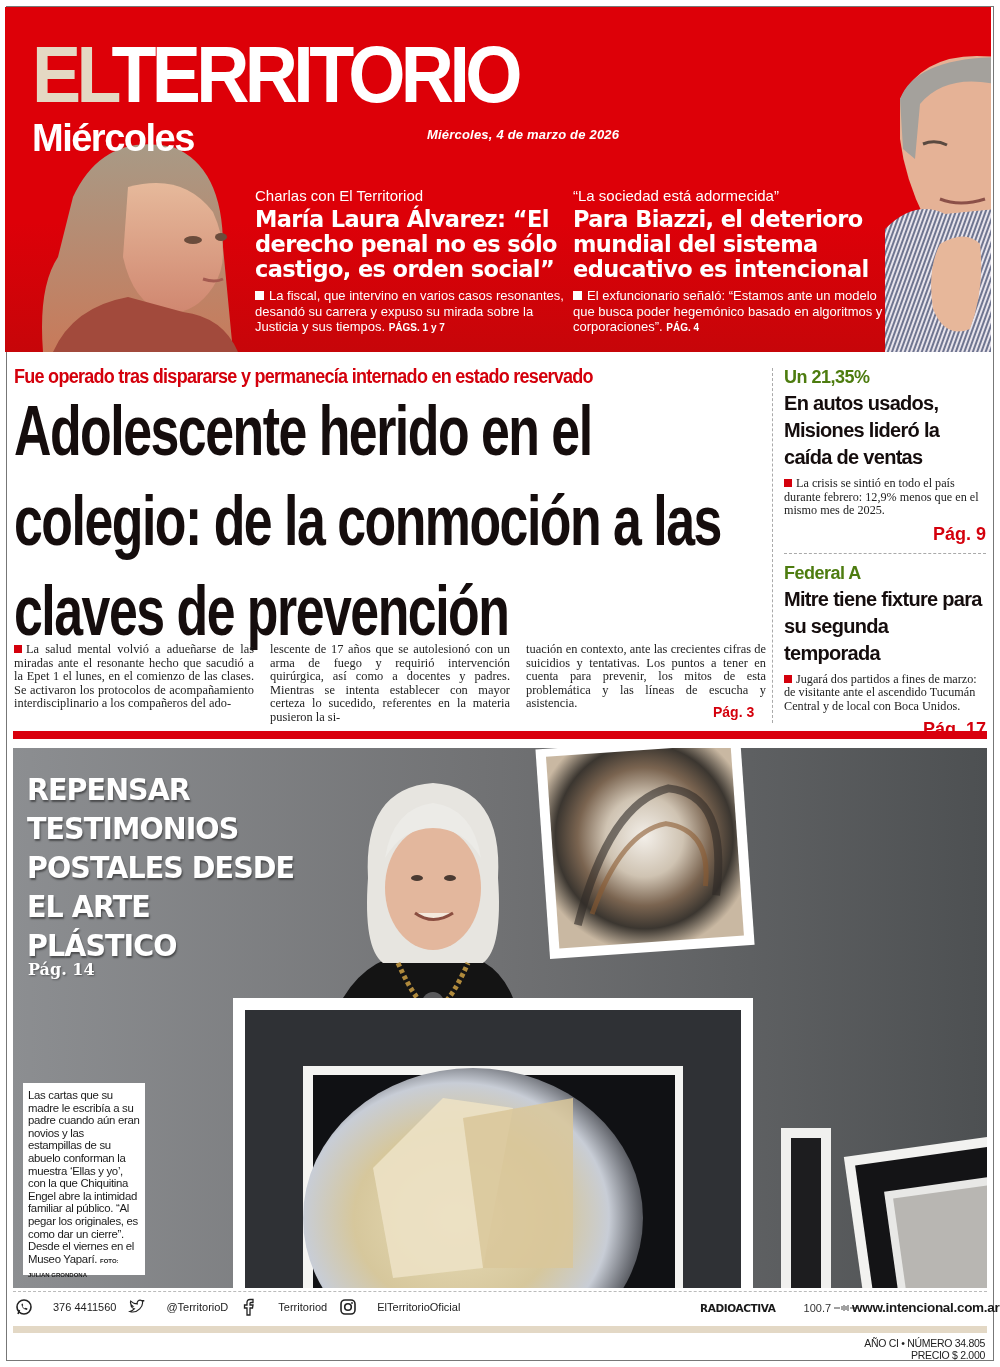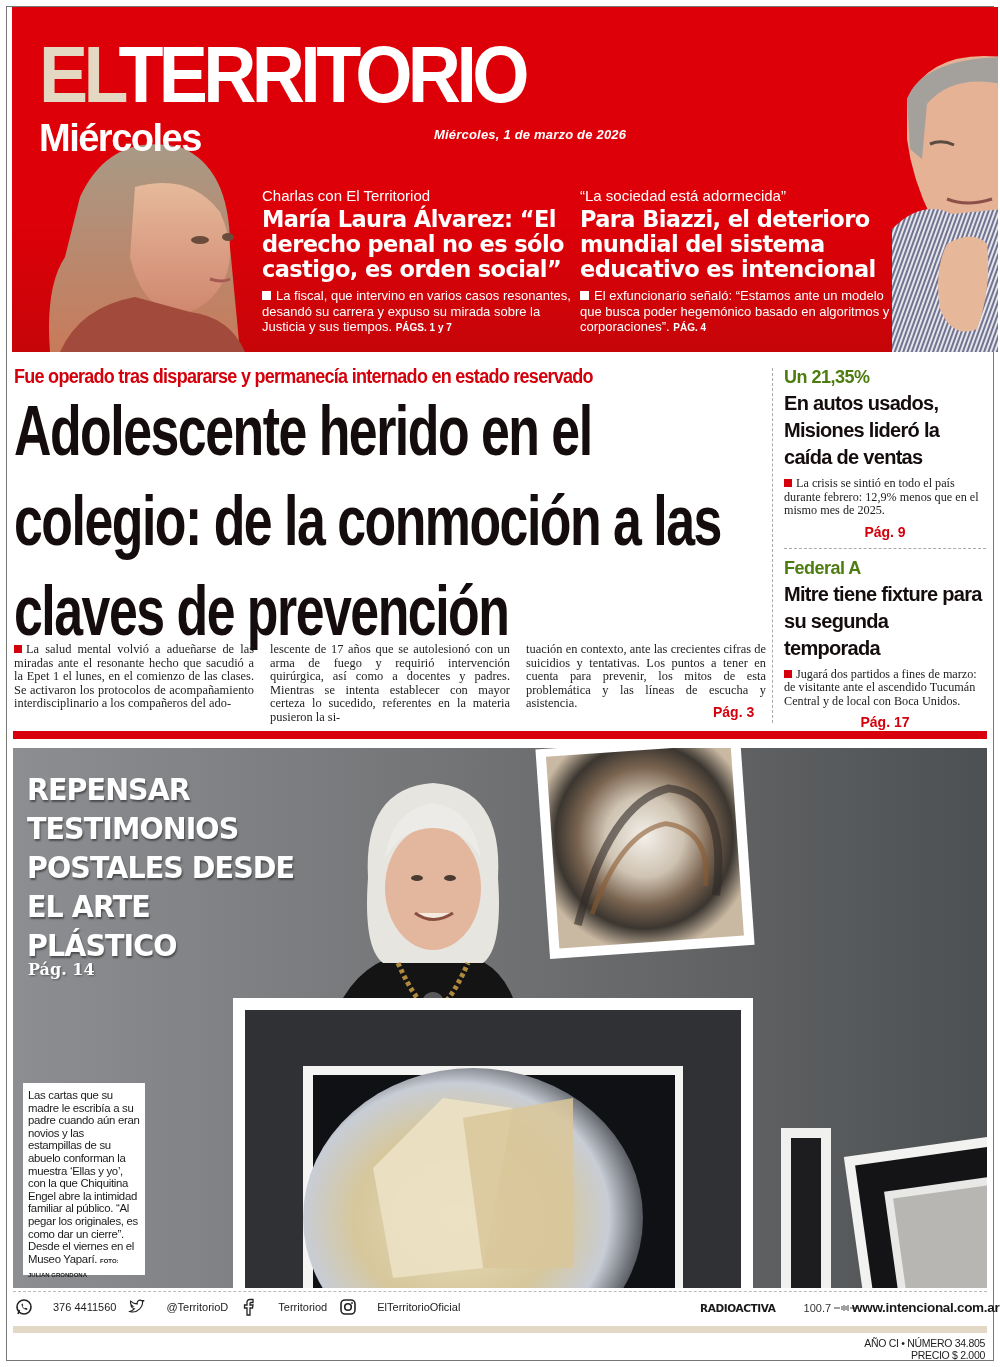--- a/index.html
+++ b/index.html
@@ -2,21 +2,21 @@
 <html><head>
 <meta charset="utf-8">
 <style>
   * { box-sizing: border-box; margin: 0; padding: 0; }
   html, body { width: 1000px; height: 1367px; background: #ffffff; overflow: hidden; }
   body { position: relative; font-family: "Liberation Sans", sans-serif; color: #1a1111; }
 
   .page-frame { position: absolute; left: 6px; top: 6px; width: 988px; height: 1355px; border: 1px solid #777; background: #fff; }
 
   
-  .masthead { position: absolute; left: 12px; top: 7px; width: 986px; height: 345px; background: #dd0008; overflow: hidden; }
+  .masthead { position: absolute; left: 5px; top: 7px; width: 986px; height: 345px; background: #dd0008; overflow: hidden; }
   .masthead-shade { position: absolute; left: 0; right: 0; bottom: 0; height: 130px; background: linear-gradient(to bottom, rgba(221,0,8,0), rgba(180,10,10,0.55)); }
 
   .logo { position: absolute; left: 27px; top: 28px; font-family: "Liberation Sans", sans-serif; font-weight: 700; font-size: 80px; line-height: 80px; letter-spacing: -5px; transform: scaleX(0.92); transform-origin: left top; white-space: nowrap; }
   .logo .el { color: #e4d8c3; }
   .logo .territorio { color: #ffffff; }
   .weekday { position: absolute; left: 27px; top: 110px; color: #fff; font-weight: 700; font-size: 38px; letter-spacing: -1.5px; z-index: 3; }
   .dateline { position: absolute; left: 422px; top: 120px; color: #fff; font-weight: 700; font-style: italic; font-size: 13px; letter-spacing: 0.2px; }
 
   
   .portrait-left { position: absolute; left: 28px; top: 130px; width: 205px; height: 215px; z-index: 2; }
@@ -40,21 +40,21 @@
   .lead-body .col { flex: 1; text-align: justify; }
   .lead-body .bullet { display: inline-block; width: 8px; height: 8px; background: #d4000c; margin-right: 4px; }
   .lead-pag { position: absolute; left: 706px; top: 348px; color: #d4000c; font-weight: 700; font-size: 14px; }
 
   .side-divider { position: absolute; left: 765px; top: 12px; width: 0; height: 355px; border-left: 1px dashed #aaa; }
   .side-col { position: absolute; left: 777px; top: 10px; width: 202px; }
   .side-story .kicker { color: #4d7c0f; font-weight: 700; font-size: 18px; line-height: 22px; letter-spacing: -0.5px; }
   .side-story .headline { font-weight: 700; font-size: 20px; line-height: 27px; color: #150d0d; letter-spacing: -0.7px; margin-top: 2px; }
   .side-story .summary { font-family: "Liberation Serif", serif; font-size: 12.2px; line-height: 13.5px; margin-top: 6px; color: #222; }
   .side-story .bullet { display: inline-block; width: 8px; height: 8px; background: #d4000c; margin-right: 4px; }
-  .side-story .pag { text-align: center; color: #d4000c; font-weight: 700; font-size: 14px; margin-top: 6px; }
+  .side-story .pag { text-align: right; color: #d4000c; font-weight: 700; font-size: 18px; margin-top: 6px; }
   .side-sep { border-top: 1px dashed #aaa; margin: 8px 0 8px 0; }
 
   .red-rule { position: absolute; left: 13px; top: 731px; width: 974px; height: 8px; background: #d9000d; }
 
   
   .feature { position: absolute; left: 13px; top: 748px; width: 974px; height: 540px; overflow: hidden; background: linear-gradient(90deg, #8d8f92 0%, #8a8a8c 30%, #6f6f71 60%, #55585a 100%); }
   .feature-photo { position: absolute; left: 0; top: 0; width: 974px; height: 540px; }
   .feature-title { position: absolute; left: 14px; top: 22px; color: #fff; font-family: "DejaVu Sans", sans-serif; font-weight: 700; font-size: 31px; line-height: 39px; letter-spacing: -1px; text-shadow: 1px 2px 2px rgba(0,0,0,0.45); width: 300px; transform: scaleX(0.92); transform-origin: left top; }
   .feature-pag { position: absolute; left: 15px; top: 212px; color: #fff; font-family: "DejaVu Serif", serif; font-weight: 700; font-size: 16px; text-shadow: 1px 1px 2px rgba(0,0,0,0.4); }
   .caption-box { position: absolute; left: 10px; top: 335px; width: 122px; height: 192px; background: #fff; padding: 6px 5px; font-family: "Liberation Sans", sans-serif; font-size: 11.4px; line-height: 12.6px; color: #1a1a1a; letter-spacing: -0.3px; }
@@ -75,21 +75,21 @@
 </head>
 <body>
 
 <div class="page-frame"></div>
 
 <header class="masthead">
   <div class="logo">
     <span class="el">EL</span><span class="territorio">TERRITORIO</span>
   </div>
   <div class="weekday">Miércoles</div>
-  <div class="dateline">Miércoles, 1 de marzo de 2026</div>
+  <div class="dateline">Miércoles, 4 de marzo de 2026</div>
 
   <svg class="portrait-left" viewBox="0 0 205 215">
     <defs>
       <linearGradient id="hairL" x1="0" y1="0" x2="0" y2="1">
         <stop offset="0" stop-color="#a89a86"></stop>
           <stop offset="1" stop-color="#c87a5a"></stop>
       </linearGradient>
       <linearGradient id="skinL" x1="0" y1="0" x2="0" y2="1">
         <stop offset="0" stop-color="#e6b99b"></stop>
           <stop offset="1" stop-color="#d08770"></stop>

